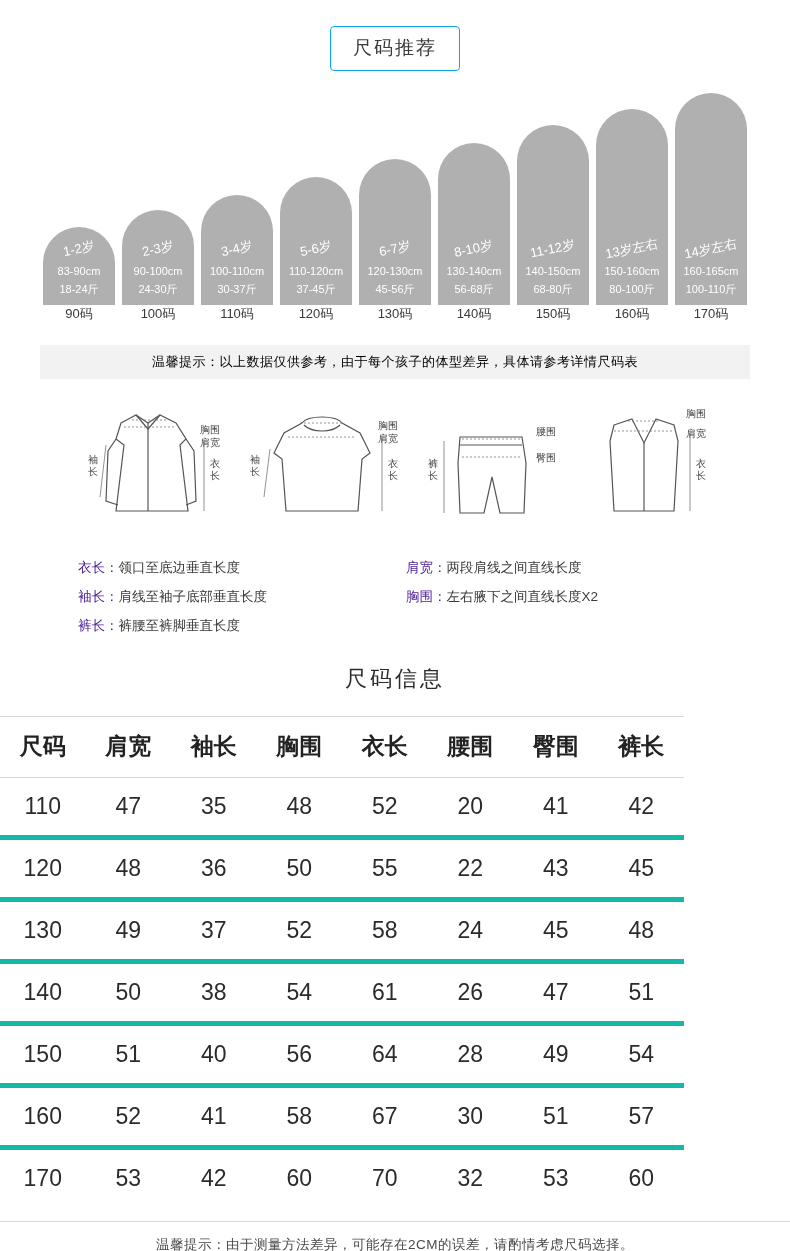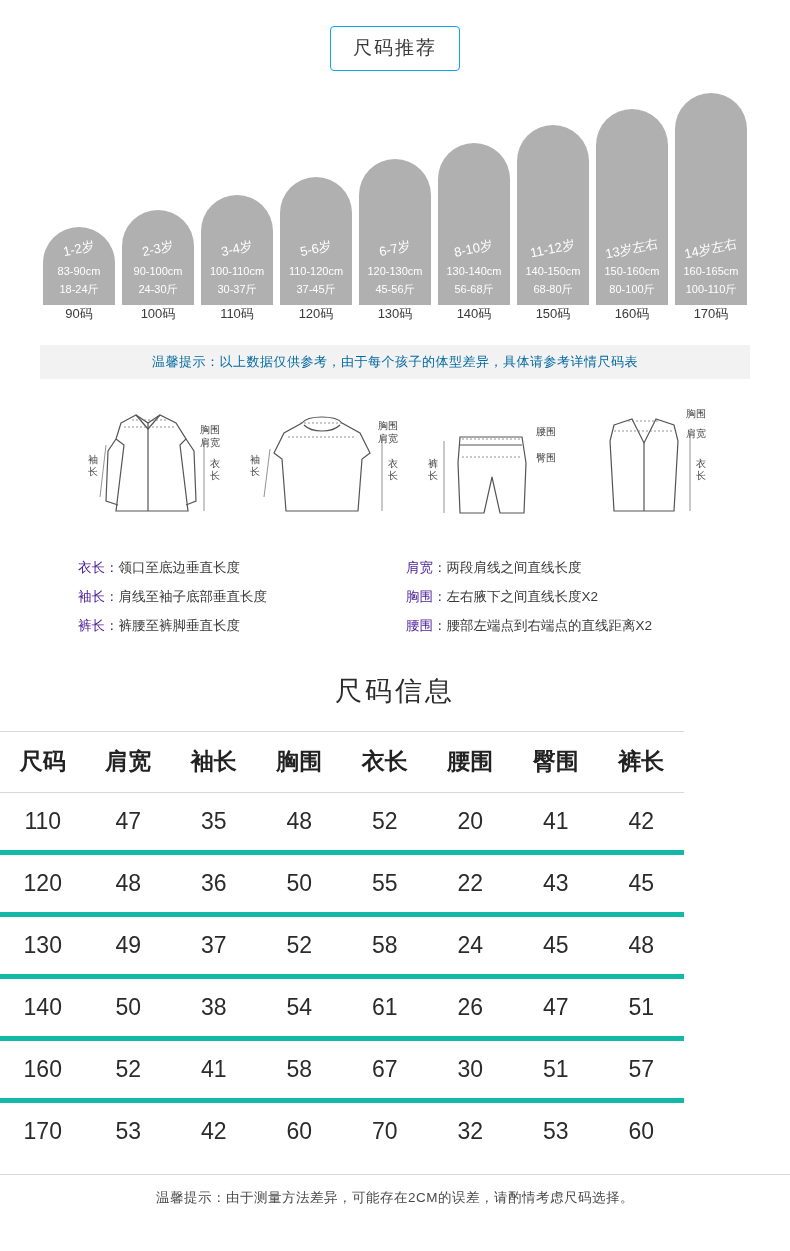--- a/index.html
+++ b/index.html
@@ -78,21 +78,21 @@
     color: #3a3a3a;
     margin-top: 0;
   }
 
   
   .tip-strip {
     margin: 22px 40px 0 40px;
     background: #f2f2f2;
     text-align: center;
     font-size: 13px;
-    color: #0369a1;
+    color: #000000;
     padding: 8px 4px;
     letter-spacing: 0.5px;
   }
 
   
   .diagrams {
     display: flex;
     justify-content: center;
     gap: 6px;
     margin-top: 14px;
@@ -106,23 +106,23 @@
     color: #3a3a3a;
     line-height: 29px;
   }
   .defs .col { flex: 1; }
   .defs .col.right { padding-left: 22px; }
   .defs .term { color: #4c1d95; }
 
   
   .section-title {
     text-align: center;
-    font-size: 27px;
+    font-size: 22px;
     color: #2c2c2c;
-    margin-top: 33px;
+    margin-top: 24px;
     letter-spacing: 3px;
   }
 
   
   table.size-table {
     width: 684px;
     border-collapse: collapse;
     margin-top: 22px;
     table-layout: fixed;
   }
@@ -331,23 +331,20 @@
     <div>
       <span class="term">裤长：</span><span>裤腰至裤脚垂直长度</span>
     </div>
   </div>
   <div class="col right">
     <div>
       <span class="term">肩宽：</span><span>两段肩线之间直线长度</span>
     </div>
     <div>
       <span class="term">胸围：</span><span>左右腋下之间直线长度X2</span>
-    </div>
-    <div>
-      <span class="term">腰围：</span><span>腰部左端点到右端点的直线距离X2</span>
     </div>
   </div>
 </div>
 
 <div class="section-title">尺码信息</div>
 
 <table class="size-table">
   <thead>
     <tr>
       <th>尺码</th>
@@ -395,20 +392,30 @@
       <td>140</td>
       <td>50</td>
       <td>38</td>
       <td>54</td>
       <td>61</td>
       <td>26</td>
       <td>47</td>
       <td>51</td>
     </tr>
     <tr>
+      <td>150</td>
+      <td>51</td>
+      <td>40</td>
+      <td>56</td>
+      <td>64</td>
+      <td>28</td>
+      <td>49</td>
+      <td>54</td>
+    </tr>
+    <tr>
       <td>160</td>
       <td>52</td>
       <td>41</td>
       <td>58</td>
       <td>67</td>
       <td>30</td>
       <td>51</td>
       <td>57</td>
     </tr>
     <tr>

